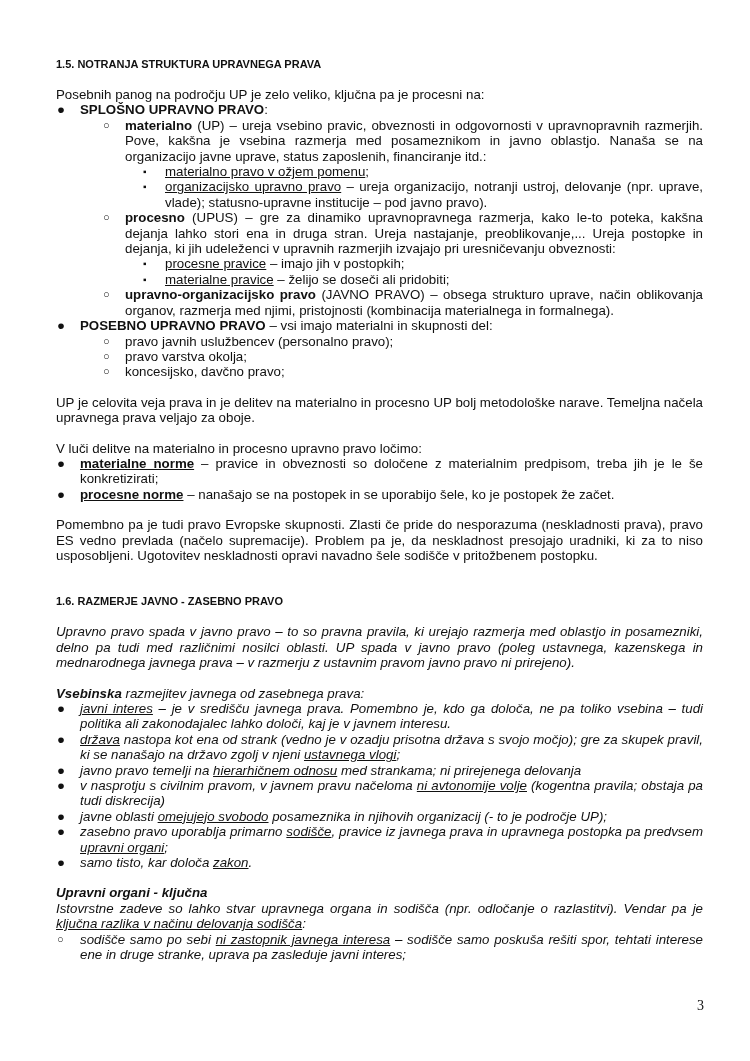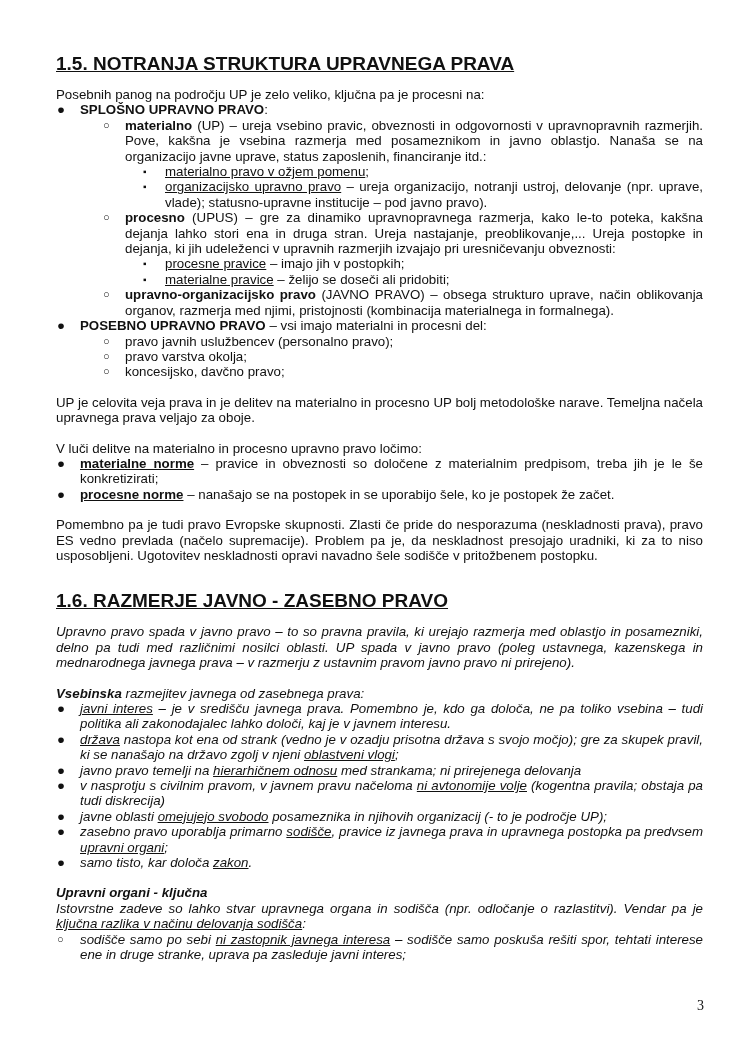--- a/index.html
+++ b/index.html
@@ -1,19 +1,19 @@
 <!DOCTYPE html>
 <html><head>
 <meta charset="utf-8">
 <style>
   html, body { margin: 0; padding: 0; background: #ffffff; }
   body { width: 750px; height: 1061px; position: relative; overflow: hidden;
          font-family: "Liberation Sans", sans-serif; color: #111; font-size: 13.3px; line-height: 15.4px; }
   .page { position: absolute; left: 56px; top: 56px; width: 647px; }
-  h2 { font-size: 19px; font-weight: bold; margin: 0; line-height: 16px; text-decoration: underline; }
+  h2 { font-size: 11px; font-weight: bold; margin: 0; line-height: 16px; }
   p { margin: 0; text-align: justify; }
   .gap { height: 15px; }
   .gap2 { height: 30px; }
   ul { list-style: none; margin: 0; padding: 0; }
   li { position: relative; text-align: justify; }
   .l1 { padding-left: 24px; }
   .l1 > .b { position: absolute; left: 1px; top: 0; }
   .l2 { padding-left: 69px; }
   .l2 > .b { position: absolute; left: 47px; top: 0; font-size: 11px; }
   .l3 { padding-left: 109px; }
@@ -61,21 +61,21 @@
     <li class="l3">
       <span class="b">▪</span>
       <span class="i u">materialne pravice</span><span> – želijo se doseči ali pridobiti;</span>
     </li>
     <li class="l2">
       <span class="b">○</span>
       <span class="bi">upravno-organizacijsko pravo</span><span class="i"> (JAVNO PRAVO)</span><span> – obsega strukturo uprave, način oblikovanja organov, razmerja med njimi, pristojnosti (kombinacija materialnega in formalnega).</span>
     </li>
     <li class="l1">
       <span class="b">●</span>
-      <span class="bi">POSEBNO UPRAVNO PRAVO</span><span> – vsi imajo materialni in procesni del:</span>
+      <span class="bi">POSEBNO UPRAVNO PRAVO</span><span> – vsi imajo materialni in skupnosti del:</span>
     </li>
     <li class="l2">
       <span class="b">○</span>
       <span>pravo javnih uslužbencev (personalno pravo);</span>
     </li>
     <li class="l2">
       <span class="b">○</span>
       <span>pravo varstva okolja;</span>
     </li>
     <li class="l2">
@@ -102,21 +102,21 @@
   <div class="gap2"></div>
 
   <h2>1.6. RAZMERJE JAVNO - ZASEBNO PRAVO</h2>
   <div class="gap"></div>
   <div class="it">
     <p>Upravno pravo spada v javno pravo – to so pravna pravila, ki urejajo razmerja med oblastjo in posamezniki, delno pa tudi med različnimi nosilci oblasti. UP spada v javno pravo (poleg ustavnega, kazenskega in mednarodnega javnega prava – v razmerju z ustavnim pravom javno pravo ni prirejeno).</p>
     <div class="gap"></div>
     <p><span class="bi">Vsebinska</span><span> razmejitev javnega od zasebnega prava:</span></p>
     <ul id="vsebinska-list">
         <li class="l1"><span class="b">●</span><span class="u">javni interes</span><span> – je v središču javnega prava. Pomembno je, kdo ga določa, ne pa toliko vsebina – tudi politika ali zakonodajalec lahko določi, kaj je v javnem interesu.</span></li>
-        <li class="l1"><span class="b">●</span><span class="u">država</span><span> nastopa kot ena od strank (vedno je v ozadju prisotna država s svojo močjo); gre za skupek pravil, ki se nanašajo na državo zgolj v njeni </span><span class="u">oblastveni vlogi</span><span>;</span></li>
+        <li class="l1"><span class="b">●</span><span class="u">država</span><span> nastopa kot ena od strank (vedno je v ozadju prisotna država s svojo močjo); gre za skupek pravil, ki se nanašajo na državo zgolj v njeni </span><span class="u">ustavnega vlogi</span><span>;</span></li>
         <li class="l1"><span class="b">●</span><span>javno pravo temelji na </span><span class="u">hierarhičnem odnosu</span><span> med strankama; ni prirejenega delovanja</span></li>
         <li class="l1"><span class="b">●</span><span>v nasprotju s civilnim pravom, v javnem pravu načeloma </span><span class="u">ni avtonomije volje</span><span> (kogentna pravila; obstaja pa tudi diskrecija)</span></li>
         <li class="l1"><span class="b">●</span><span>javne oblasti </span><span class="u">omejujejo svobodo</span><span> posameznika in njihovih organizacij (- to je področje UP);</span></li>
         <li class="l1"><span class="b">●</span><span>zasebno pravo uporablja primarno </span><span class="u">sodišče</span><span>, pravice iz javnega prava in upravnega postopka pa predvsem </span><span class="u">upravni organi</span><span>;</span></li>
         <li class="l1"><span class="b">●</span><span>samo tisto, kar določa </span><span class="u">zakon</span><span>.</span></li>
       </ul>
     <div class="gap"></div>
     <p class="bi" style="font-weight:bold">Upravni organi - ključna</p>
     <p><span>Istovrstne zadeve so lahko stvar upravnega organa in sodišča (npr. odločanje o razlastitvi). Vendar pa je </span><span class="u">ključna razlika v načinu delovanja sodišča</span><span>:</span></p>
     <ul id="organi-list">

